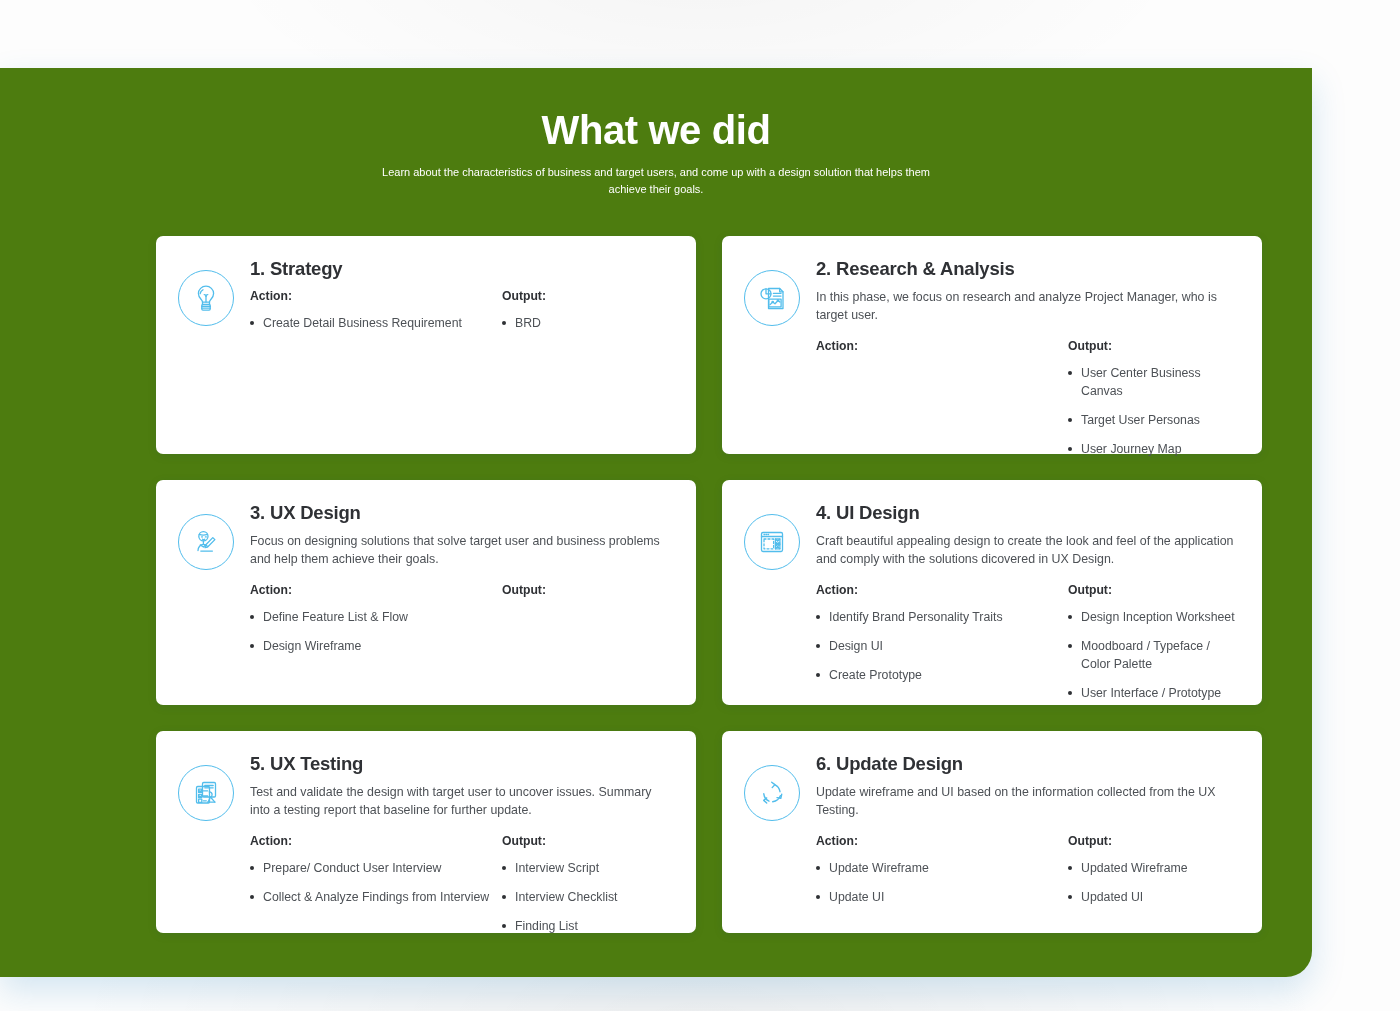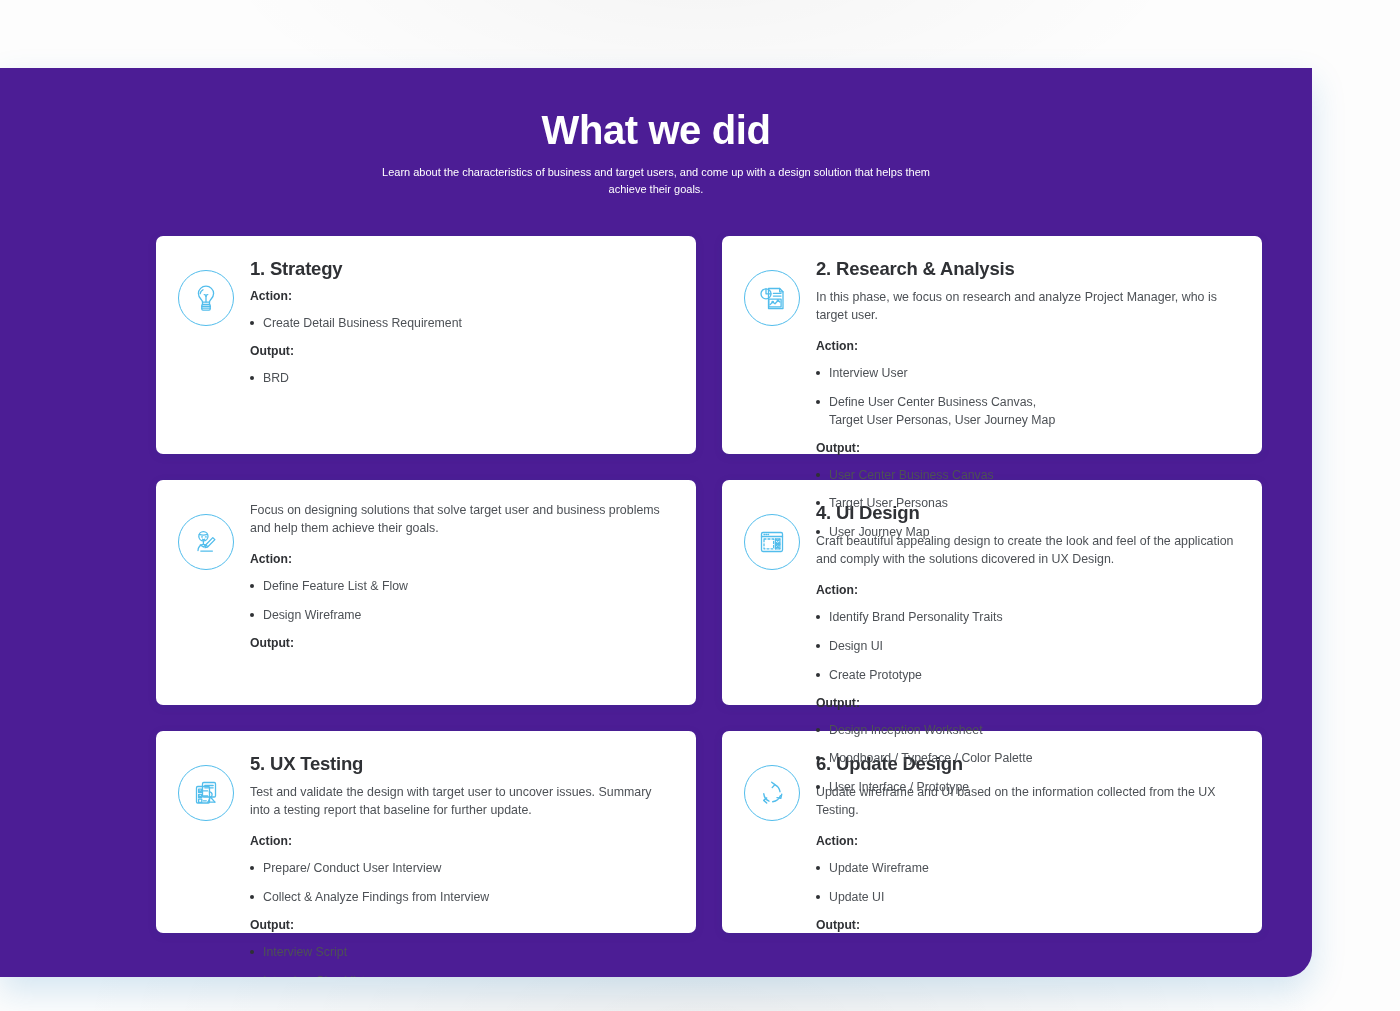--- a/index.html
+++ b/index.html
@@ -26,21 +26,21 @@
       radial-gradient(ellipse 700px 260px at 50% -4%, rgba(0,0,0,0.035), rgba(0,0,0,0) 70%),
       #fdfdfd;
   }
 
   .blue-panel {
     position: absolute;
     left: 0;
     top: 68px;
     width: 1312px;
     height: 909px;
-    background: #4c1d95;
+    background: #4d7c0f;
     border-radius: 0 0 26px 0;
     box-shadow: 0 14px 34px rgba(20, 120, 190, 0.18);
     overflow: hidden;
   }
 
   
   .panel-header {
     padding-top: 40px;
     text-align: center;
   }
@@ -116,21 +116,20 @@
   .card-desc {
     font-size: 12.4px;
     line-height: 1.45;
     color: #4d5156;
     margin-bottom: 14px;
     max-width: 420px;
   }
 
   .columns {
     display: flex;
-    flex-direction: column;
   }
 
   .col-action { width: 252px; flex: 0 0 auto; }
   .col-output { flex: 1 1 auto; }
 
   .col-heading {
     font-size: 12.2px;
     font-weight: bold;
     color: #2f3135;
     margin-bottom: 12px;
@@ -216,24 +215,20 @@
           <circle cx="17.7" cy="21" r="0.7" fill="#52bdec"></circle>
           <circle cx="23" cy="19.5" r="0.7" fill="#52bdec"></circle>
         </svg>
       </div>
       <div class="card-body">
         <h2 class="card-title">2. Research &amp; Analysis</h2>
         <p class="card-desc">In this phase, we focus on research and analyze Project Manager, who is target user.</p>
         <div class="columns">
           <div class="col-action">
             <div class="col-heading">Action:</div>
-            <ul class="bullet-list">
-                <li>Interview User</li>
-                <li>Define User Center Business Canvas, Target User Personas, User Journey Map</li>
-              </ul>
           </div>
           <div class="col-output">
             <div class="col-heading">Output:</div>
             <ul class="bullet-list">
                 <li>User Center Business Canvas</li>
                 <li>Target User Personas</li>
                 <li>User Journey Map</li>
               </ul>
           </div>
         </div>
@@ -248,20 +243,21 @@
           <path d="M12.6 11.9h.9m2.9 0h.9"></path>
           <path d="M13.6 14.2c.6.5 1.5.5 2.1 0"></path>
           <path d="M9 25.6c0-3.4 2.4-6.2 5.4-6.2 1.5 0 2.9.7 3.9 1.8"></path>
           <path d="M11.3 19.9l3.1 2.1 2.2-2"></path>
           <path d="M14.4 16v3.4"></path>
           <path d="M23.8 12.6l2.1 2-7.3 7.4-2.6.6.6-2.6z"></path>
           <path d="M11.8 26.1h11.6"></path>
         </svg>
       </div>
       <div class="card-body">
+        <h2 class="card-title">3. UX Design</h2>
         <p class="card-desc">Focus on designing solutions that solve target user and business problems and help them achieve their goals.</p>
         <div class="columns">
           <div class="col-action">
             <div class="col-heading">Action:</div>
             <ul class="bullet-list">
                 <li>Define Feature List &amp; Flow</li>
                 <li>Design Wireframe</li>
               </ul>
           </div>
           <div class="col-output">
@@ -367,19 +363,23 @@
         <div class="columns">
           <div class="col-action">
             <div class="col-heading">Action:</div>
             <ul class="bullet-list">
                 <li>Update Wireframe</li>
                 <li>Update UI</li>
               </ul>
           </div>
           <div class="col-output">
             <div class="col-heading">Output:</div>
+            <ul class="bullet-list">
+                <li>Updated Wireframe</li>
+                <li>Updated UI</li>
+              </ul>
           </div>
         </div>
       </div>
     </article>
 
   </div>
 </section>
 
 </body></html>

